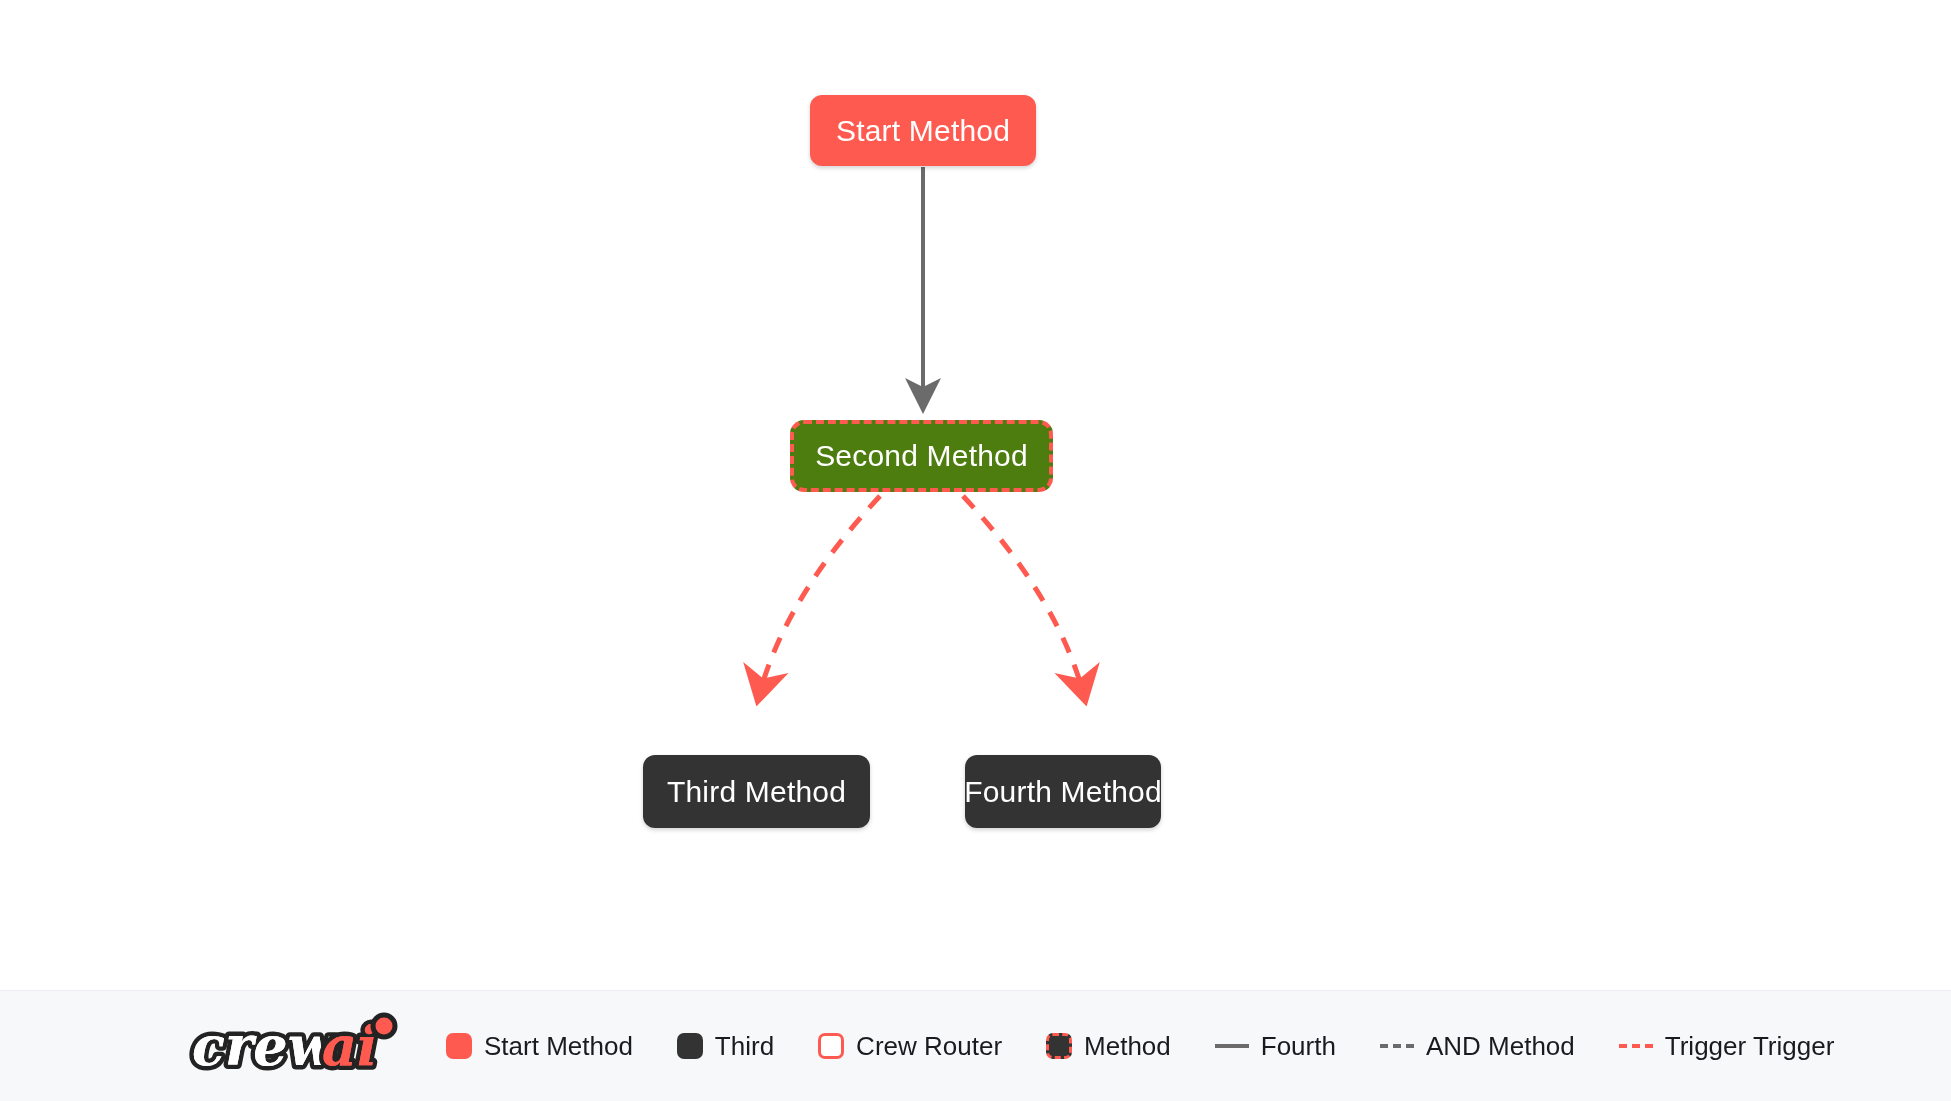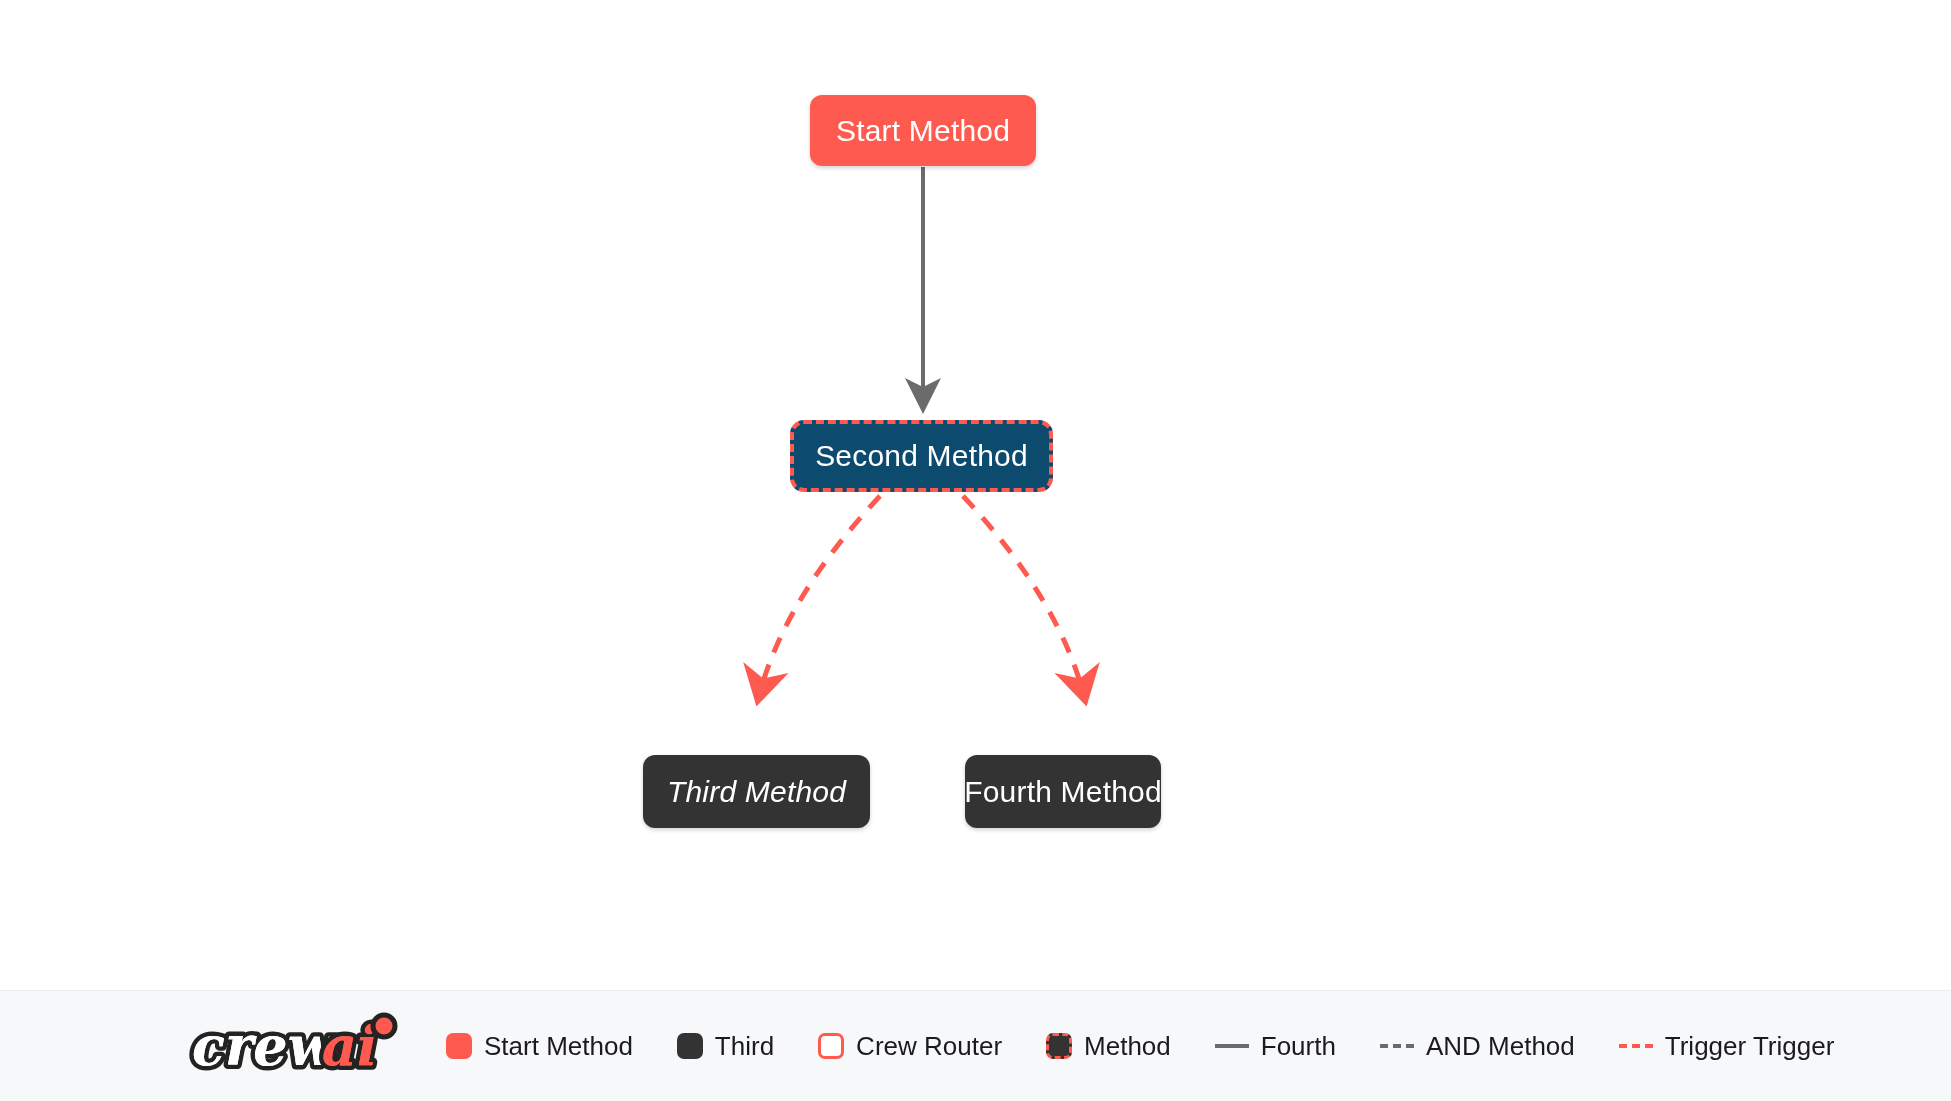--- a/index.html
+++ b/index.html
@@ -53,21 +53,21 @@
 
   .node.start {
     background: #fe5a50;
     box-shadow: 0 2px 4px rgba(0,0,0,0.18);
   }
   .node.method {
     background: #333333;
     box-shadow: 0 2px 4px rgba(0,0,0,0.18);
   }
   .node.router {
-    background: #0c4a6e;
+    background: #4d7c0f;
     border: 4px dashed #fe5a50;
     border-radius: 14px;
     justify-content: center;
   }
 
   
   #legend-bar {
     position: absolute;
     left: 0;
     top: 990px;
@@ -153,21 +153,21 @@
   </svg>
 
   <div class="node start" style="left:810px; top:95px; width:226px; height:71px;">
     <span class="node-label">Start Method</span>
   </div>
 
   <div class="node router" style="left:790px; top:420px; width:263px; height:72px;">
     <span class="node-label">Second Method</span>
   </div>
 
-  <div class="node method" style="left:643px; top:755px; width:227px; height:73px;font-style:italic;">
+  <div class="node method" style="left:643px; top:755px; width:227px; height:73px;">
     <span class="node-label">Third Method</span>
   </div>
 
   <div class="node method" style="left:965px; top:755px; width:196px; height:73px;">
     <span class="node-label">Fourth Method</span>
   </div>
 
 </div>
 
 <div id="legend-bar">

